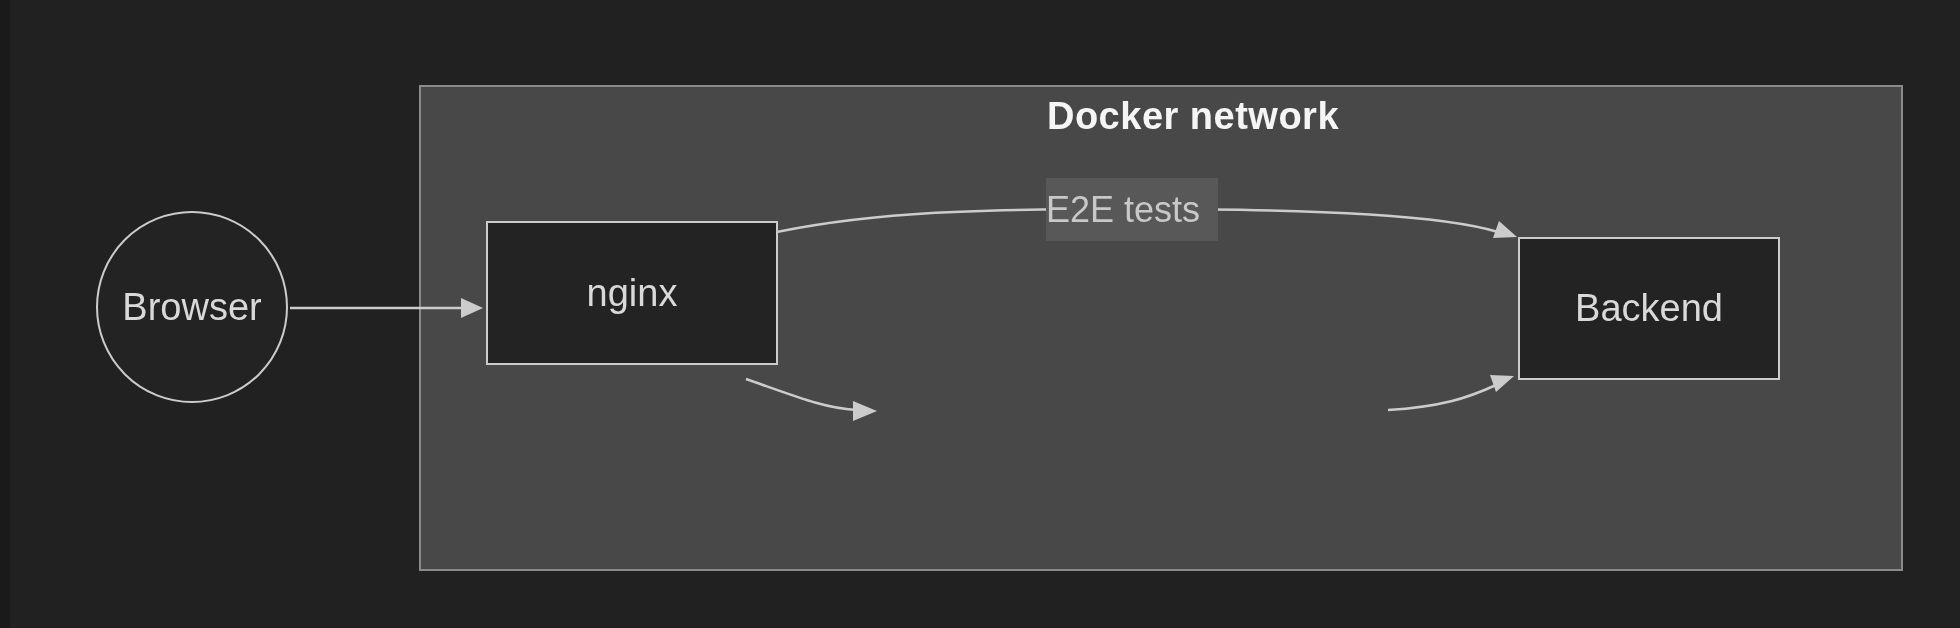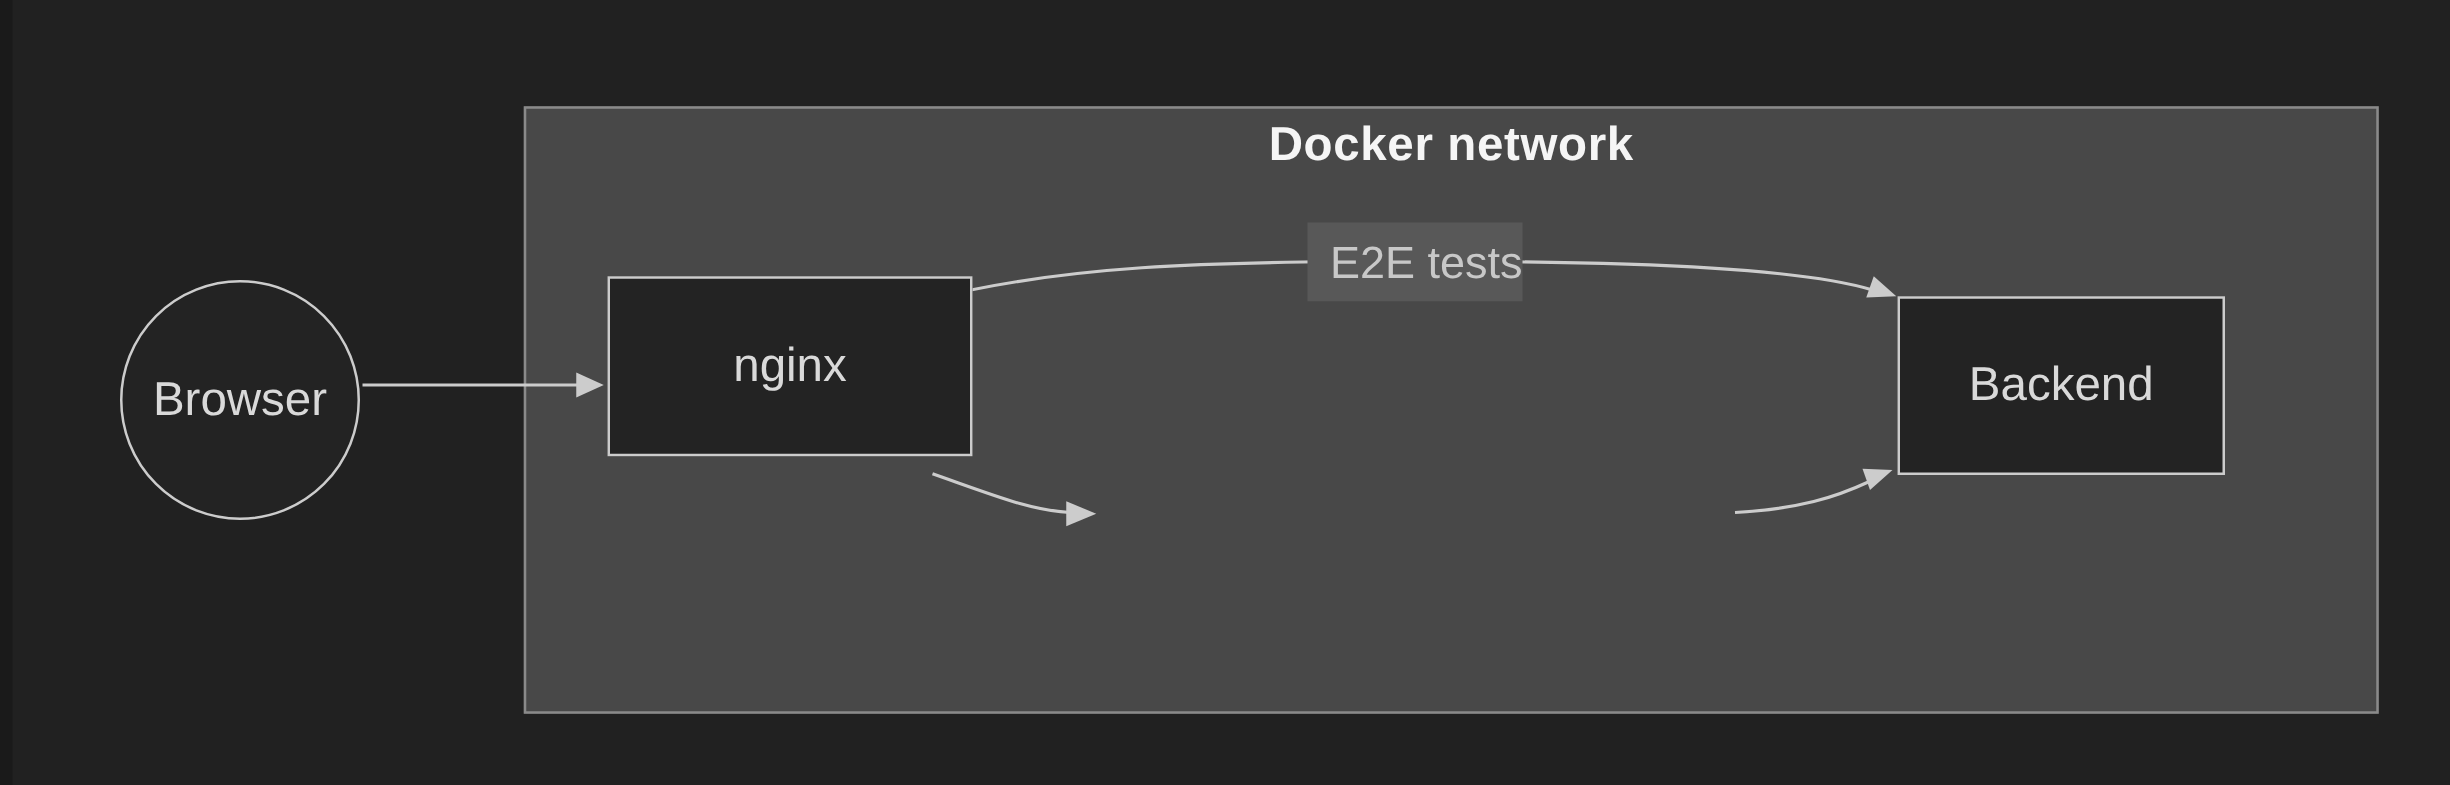--- a/index.html
+++ b/index.html
@@ -33,20 +33,21 @@
   }
   .cluster-label {
     position: absolute;
     left: 0; top: 8px;
     width: 100%;
     text-align: center;
     font-size: 38px;
     font-weight: 700;
     color: var(--cluster-label-text, #f5f5f5);
     letter-spacing: 0.5px;
+    padding-left: 32px;
   }
   svg.edges {
     position: absolute;
     left: 0; top: 0;
     z-index: 2;
     pointer-events: none;
   }
   .edge-path {
     stroke: var(--edge, #cccccc);
     stroke-width: 2.5;
@@ -63,33 +64,33 @@
     border: 2px solid var(--node-border, #cccccc);
     display: flex;
     align-items: center;
     justify-content: center;
     color: var(--node-text, #d9d9d9);
     font-size: 38px;
     z-index: 3;
     text-align: center;
   }
   .node.circle { border-radius: 50%; }
-  #node-browser { left: 96px;  top: 224px; width: 192px; height: 192px; text-align: right; }
+  #node-browser { left: 96px;  top: 211px; width: 192px; height: 192px; text-align: right; }
   #node-nginx   { left: 486px; top: 221px; width: 292px; height: 144px; }
   #node-vite    { left: 879px; top: 336px; width: 509px; height: 146px; }
   #node-backend { left: 1518px;top: 237px; width: 262px; height: 143px; }
   .edge-label {
     position: absolute;
     left: 1046px; top: 178px;
     width: 172px; height: 63px;
     background: var(--edge-label-bg, #585858);
     color: var(--edge-label-text, #c8c8c8);
     display: flex;
     align-items: center;
-    justify-content: flex-end;
+    justify-content: flex-start;
     font-size: 36px;
     z-index: 4;
   }
 </style>
 </head>
 <body>
 
 <div id="stage">
 
   <div class="left-gutter"></div>

